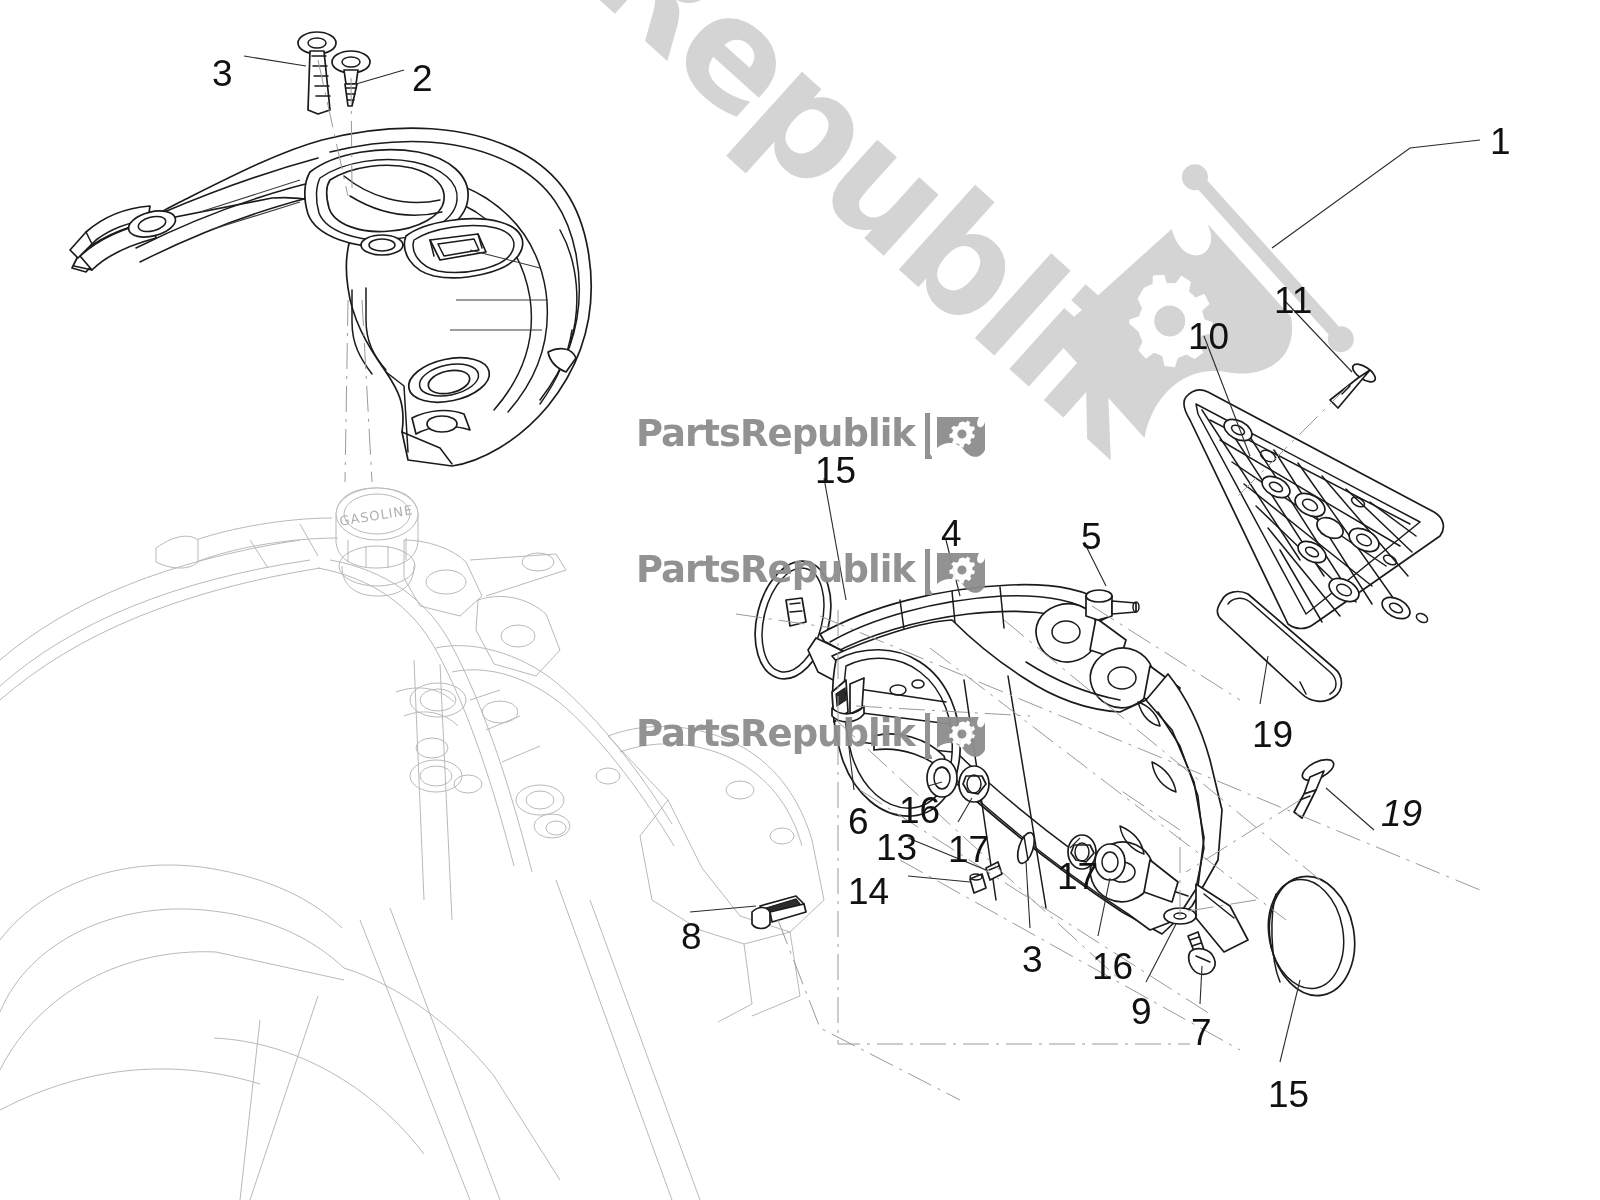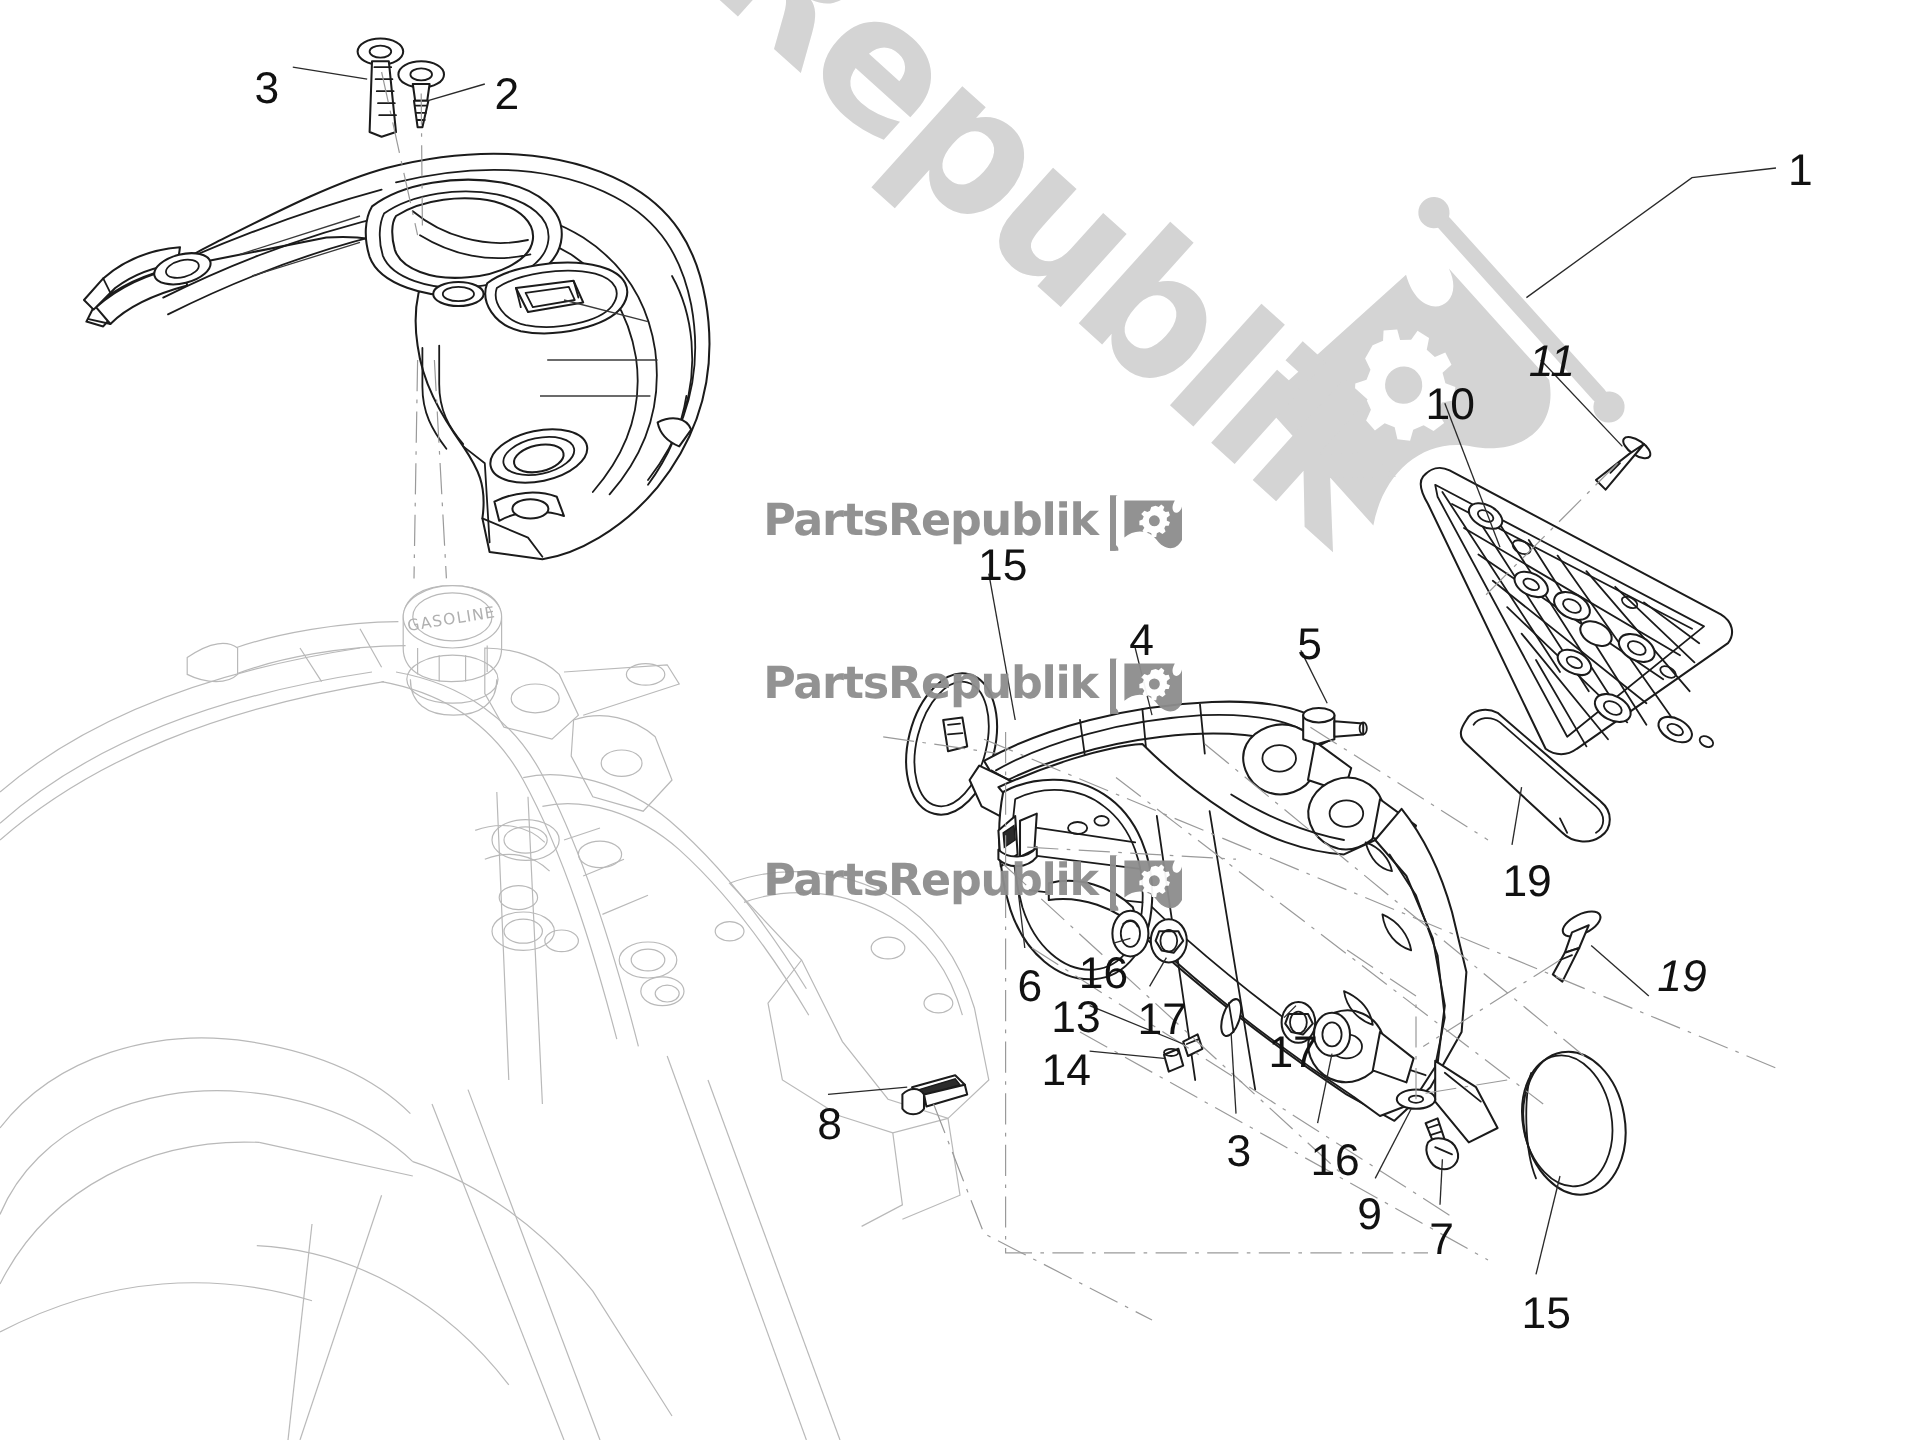--- a/index.html
+++ b/index.html
@@ -559,24 +559,24 @@
     <div class="callout" style="left:1490px;top:123px;">1</div>
     <div class="callout" style="left:412px;top:60px;">2</div>
     <div class="callout" style="left:212px;top:55px;">3</div>
     <div class="callout" style="left:941px;top:515px;">4</div>
     <div class="callout" style="left:1081px;top:518px;">5</div>
     <div class="callout" style="left:848px;top:803px;">6</div>
     <div class="callout" style="left:1191px;top:1014px;">7</div>
     <div class="callout" style="left:681px;top:918px;">8</div>
     <div class="callout" style="left:1131px;top:993px;">9</div>
     <div class="callout" style="left:1188px;top:318px;">10</div>
-    <div class="callout" style="left:1274px;top:282px;font-style:italic;">11</div>
+    <div class="callout" style="left:1274px;top:282px;">11</div>
     <div class="callout" style="left:1022px;top:941px;">3</div>
     <div class="callout" style="left:876px;top:829px;">13</div>
-    <div class="callout" style="left:868px;top:873px;text-align:right;">14</div>
+    <div class="callout" style="left:848px;top:873px;text-align:right;">14</div>
     <div class="callout" style="left:815px;top:452px;">15</div>
     <div class="callout" style="left:899px;top:792px;">16</div>
     <div class="callout" style="left:948px;top:831px;">17</div>
     <div class="callout" style="left:1092px;top:948px;">16</div>
     <div class="callout" style="left:1057px;top:858px;">17</div>
     <div class="callout" style="left:1268px;top:1076px;">15</div>
     <div class="callout" style="left:1252px;top:716px;">19</div>
     <div class="callout" style="left:1381px;top:795px;font-style:italic;">19</div>
   </div>
 

